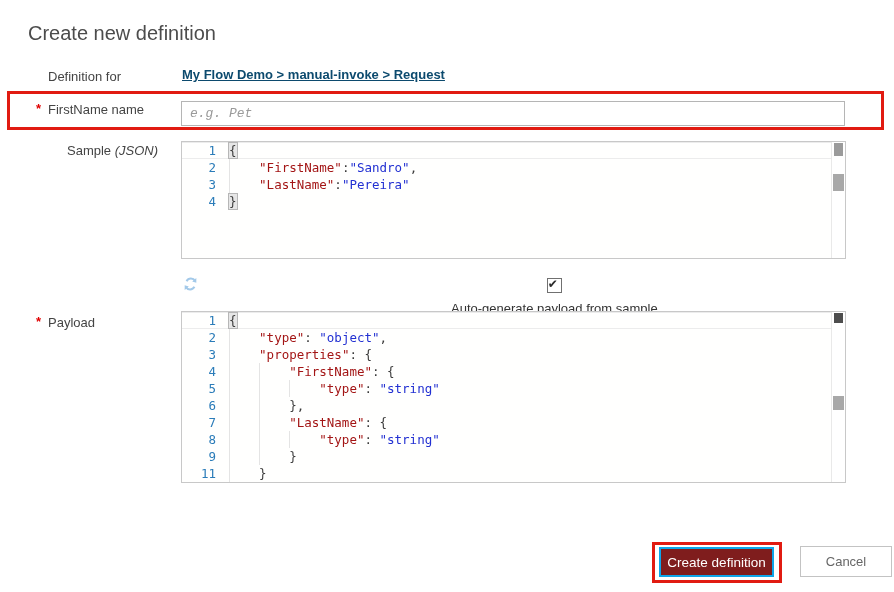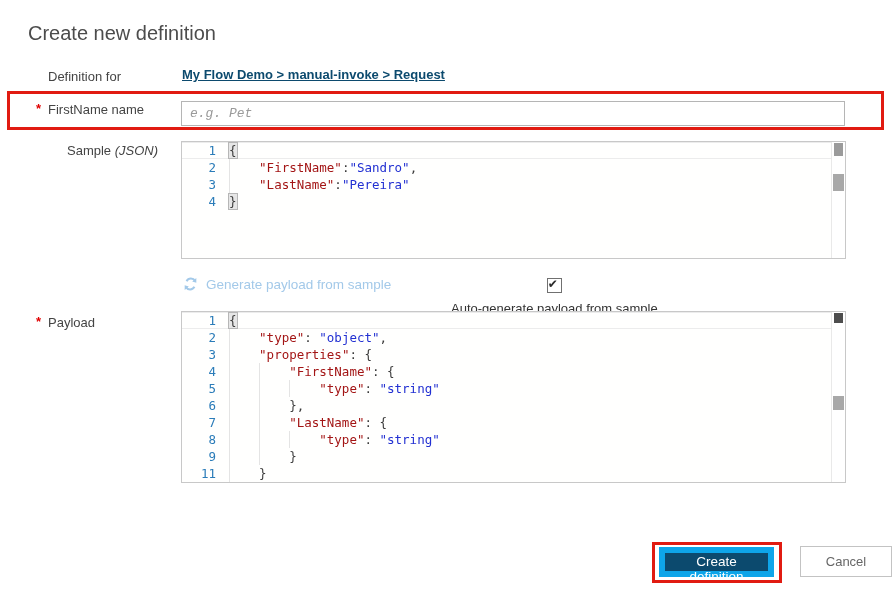--- a/index.html
+++ b/index.html
@@ -63,21 +63,21 @@
     width:13px;height:13px;border:1px solid #707070;background:#fff;position:relative;
     display:inline-block;box-sizing:content-box;cursor:pointer;
   }
   .checkbox.checked::after{
     content:"\2714";position:absolute;left:0px;top:-2px;font-size:12px;color:#2b2b2b;
   }
   .autogen .lbl{color:#333;}
 
   .btn{font-family:"Liberation Sans",sans-serif;cursor:pointer;box-sizing:border-box;}
   .btn-create{
-    left:659px;top:547px;width:115px;height:30px;background:#0c4a6e;border:6px solid #0ea5e9;
+    left:659px;top:547px;width:115px;height:30px;background:#7f1d1d;border:2px solid #0ea5e9;
     color:#fff;font-size:13.5px;z-index:2;
   }
   .btn-cancel{
     left:800px;top:546px;width:92px;height:31px;background:#fff;border:1px solid #c3c3c3;
     color:#666;font-size:13px;
   }
   .italic{font-style:italic;}
 </style>
 </head>
 <body>
@@ -111,21 +111,20 @@
 
 <button class="abs generate-btn">
   <span>
     <svg width="15" height="16" viewBox="0 0 16 16" fill="none">
       <path d="M3.0 11.2 A5.3 5.3 0 0 0 12.2 11.0" stroke="currentColor" stroke-width="2.2"></path>
       <path d="M13.0 4.8 A5.3 5.3 0 0 0 3.8 5.0" stroke="currentColor" stroke-width="2.2"></path>
       <path d="M14.2 1.6 L14.2 6.6 L9.8 5.4 Z" fill="currentColor"></path>
       <path d="M1.8 14.4 L1.8 9.4 L6.2 10.6 Z" fill="currentColor"></path>
     </svg>
   </span>
-  <span>Generate payload from sample</span>
 </button>
 <div class="abs autogen">
   <span class="checkbox checked"></span>
   <span class="lbl">Auto-generate payload from sample</span>
 </div>
 
 <div class="abs req" style="left:36px;top:314px;">*</div>
 <div class="abs lbl" style="left:48px;top:315px;">Payload</div>
 <div class="abs editor payload">
   <div class="ed-body">

